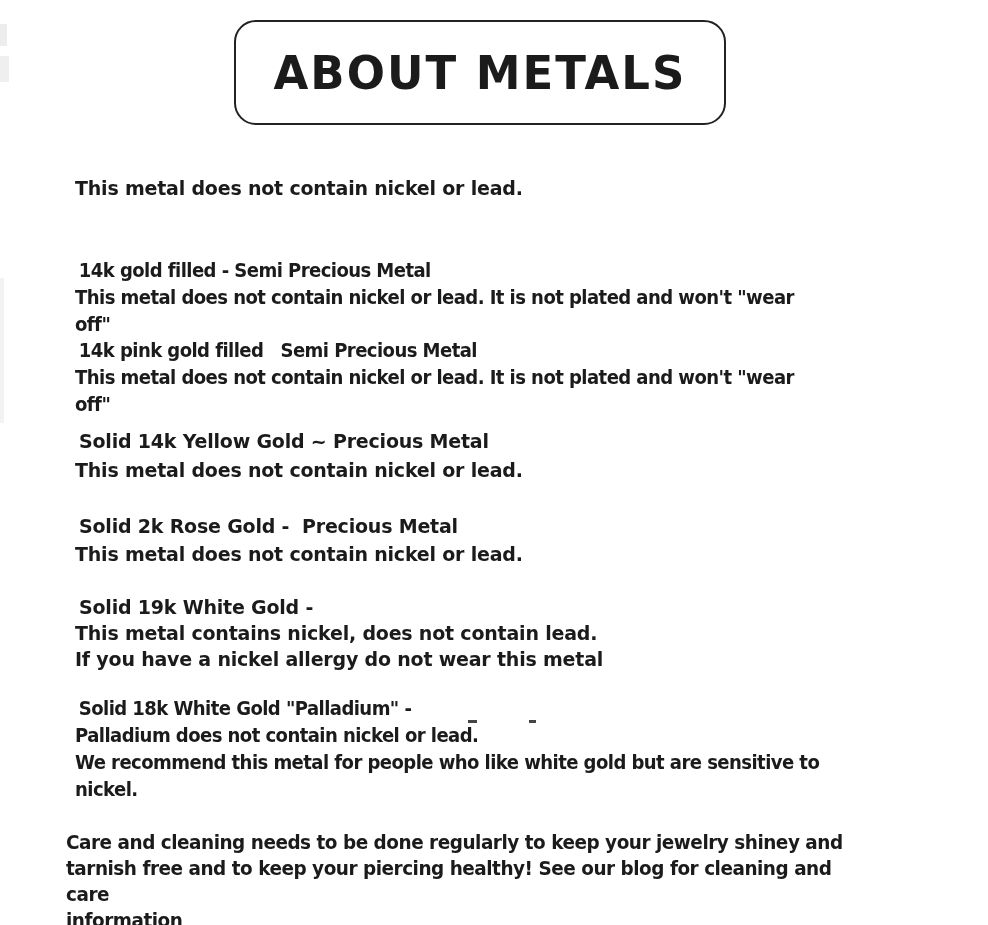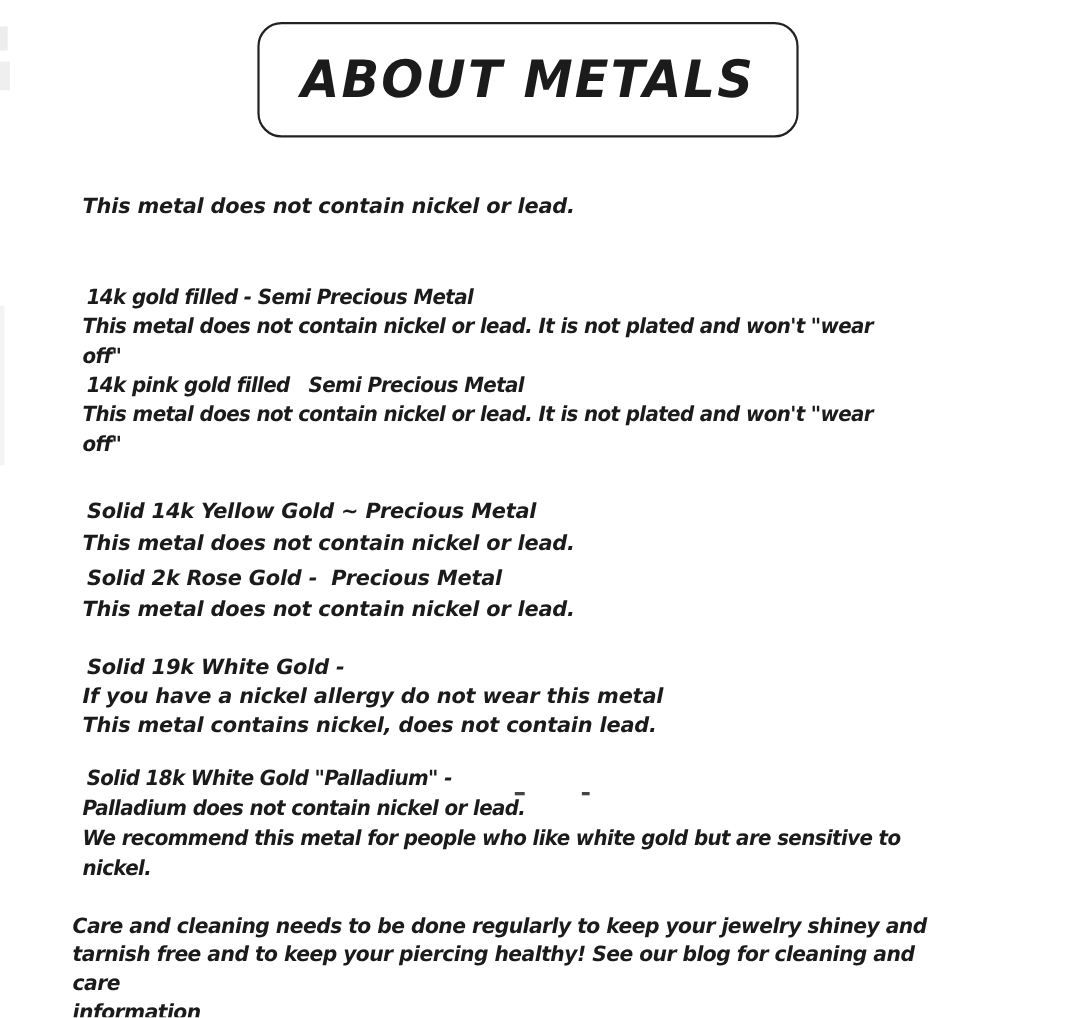--- a/index.html
+++ b/index.html
@@ -9,21 +9,20 @@
   }
   *{margin:0;padding:0;box-sizing:border-box;}
   html,body{background:#fff;}
   body{font-family:"DejaVu Sans","Liberation Sans",sans-serif;}
   .page{
     position:relative;
     width:892px;height:925px;
     background:var(--bg-color);
     overflow:hidden;
     color:var(--text-color);
-    font-style:italic;
   }
   
   .title-box{
     position:absolute;
     left:234px;top:20px;
     width:492px;height:105px;
     border:2px solid var(--border-color);
     border-radius:22px;
     display:flex;align-items:center;justify-content:center;
     background:var(--bg-color);
@@ -61,21 +60,21 @@
     transform:scaleX(0.95);
     transform-origin:left top;
     letter-spacing:-0.6px;
   }
   .section.condensed .heading,
   .section.condensed .body-line{letter-spacing:-0.6px;}
   
   .section.s0{top:175px;}
   .section.s1{top:257px;}
   .section.s2{top:337px;}
-  .section.s3{top:427px;line-height:29px;margin-top:24px;}
+  .section.s3{top:427px;line-height:29px;}
   .section.s4{top:512px;line-height:28px;}
   .section.s5{top:594px;line-height:26px;}
   .section.s6{top:695px;line-height:27px;}
   
   .footer{
     position:absolute;
     left:66px;top:829px;right:20px;
     font-size:19px;
     font-weight:700;
     line-height:26px;
@@ -117,22 +116,22 @@
       <div class="section s3 wide">
     <div class="heading">Solid 14k Yellow Gold ~ Precious Metal</div>
   <div class="body-line">This metal does not contain nickel or lead.</div>
       </div>
       <div class="section s4 wide">
     <div class="heading">Solid 2k Rose Gold -  Precious Metal</div>
   <div class="body-line">This metal does not contain nickel or lead.</div>
       </div>
       <div class="section s5 wide">
     <div class="heading">Solid 19k White Gold -</div>
-  <div class="body-line">If you have a nickel allergy do not wear this metal</div>
-        <div class="body-line">This metal contains nickel, does not contain lead.</div>
+  <div class="body-line">This metal contains nickel, does not contain lead.</div>
+        <div class="body-line">If you have a nickel allergy do not wear this metal</div>
       </div>
       <div class="section s6 condensed">
     <div class="heading">Solid 18k White Gold "Palladium" -</div>
   <div class="body-line">Palladium does not contain nickel or lead.</div>
         <div class="body-line">We recommend this metal for people who like white gold but are sensitive to nickel.</div>
       </div>
     </div>
 
   <div class="footer" id="footer-root">
       <div class="footer-line">Care and cleaning needs to be done regularly to keep your jewelry shiney and</div>

